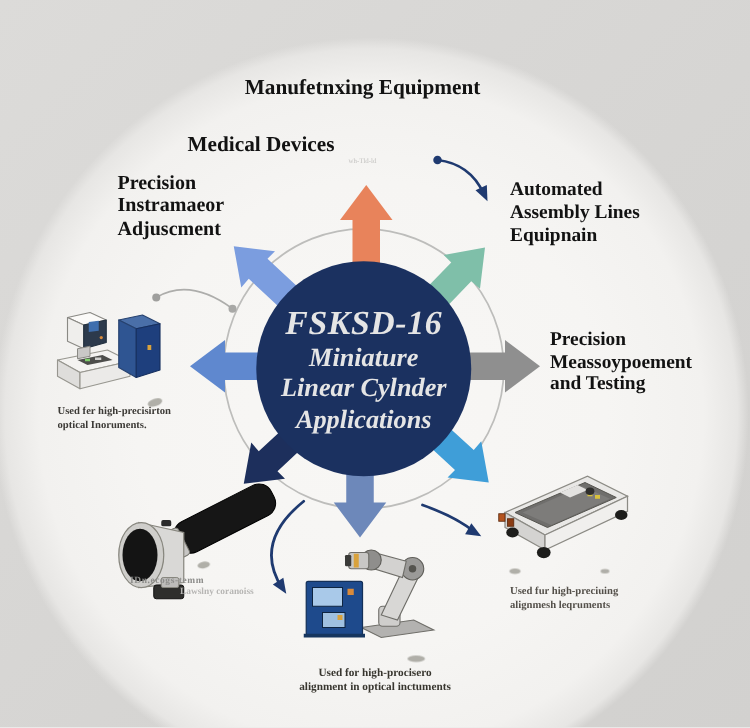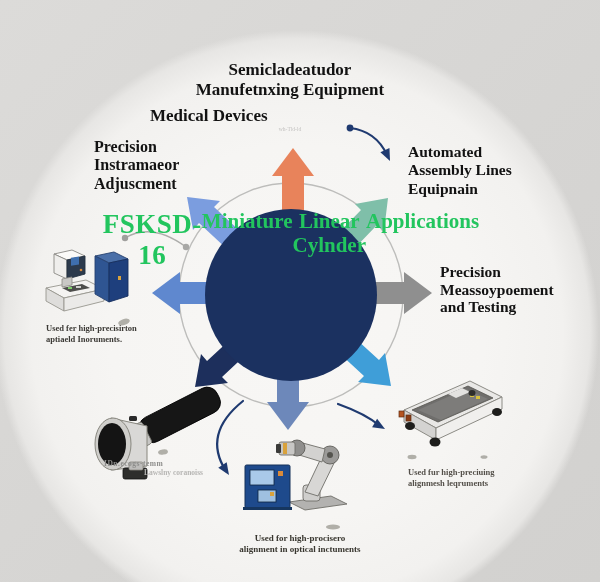--- a/index.html
+++ b/index.html
@@ -10,22 +10,22 @@
       linear-gradient(135deg,#dcdbd9 0%,#d6d5d3 55%,#d2d1cf 100%);}
   svg{position:absolute;left:0;top:0;}
   .lbl{position:absolute;color:#121212;line-height:1.16;}
   #lbl-top{left:150px;top:60px;width:280px;text-align:center;font-size:17px;font-weight:600;}
   #lbl-medical{left:150px;top:106px;width:280px;text-align:left;font-size:17px;font-weight:600;}
   #lbl-medical-sub{left:240px;top:126px;width:100px;text-align:center;font-size:5.5px;color:#c3c2c0;font-weight:400;}
   #lbl-assembly{left:408px;top:143px;width:140px;font-size:15.5px;font-weight:600;line-height:1.18;}
   #lbl-adjust{left:94px;top:138px;width:130px;font-size:16px;font-weight:600;line-height:1.15;}
   #lbl-measure{left:440px;top:263px;width:130px;font-size:15.5px;font-weight:600;line-height:1.14;}
   #center-circle{position:absolute;left:205px;top:209px;width:172px;height:172px;border-radius:50%;
-    background:#1b3160;color:#22c55e;display:flex;flex-direction:row;justify-content:center;
-    text-align:center;line-height:1.16;}
+    background:#1b3160;color:#e5e5e5;display:flex;flex-direction:column;justify-content:center;
+    text-align:center;line-height:1.16;font-style:italic;}
   #center-circle .l1{font-size:27px;font-weight:bold;letter-spacing:.5px;}
   #center-circle .l2{font-size:21px;font-weight:600;}
   .cap{position:absolute;font-weight:600;line-height:1.25;}
   #cap-optical{left:46px;top:323px;width:130px;font-size:8.5px;color:#3c3a36;}
   #cap-camera{left:104px;top:459px;width:130px;font-size:7.5px;}
   #cap-camera .c1{color:#8d8d8b;letter-spacing:.5px;}
   #cap-camera .c2{color:#b7b6b4;margin-left:40px;}
   #cap-robot{left:215px;top:533px;width:170px;font-size:9px;color:#38362f;text-align:center;}
   #cap-machine{left:408px;top:467px;width:120px;font-size:8.5px;color:#54504a;}
 </style>
@@ -154,21 +154,20 @@
   </svg>
 
   <div id="center-circle">
     <div class="l1">FSKSD-16</div>
     <div class="l2">Miniature</div>
     <div class="l2">Linear Cylnder</div>
     <div class="l2">Applications</div>
   </div>
 
   <div id="lbl-top" class="lbl">
-    <div>Semicladeatudor</div>
     <div>Manufetnxing Equipment</div>
   </div>
 
   <div id="lbl-medical" class="lbl">
     <div>Medical Devices</div>
   </div>
   <div id="lbl-medical-sub" class="lbl">
     <div>wh-Tld-ld</div>
   </div>
 
@@ -185,21 +184,21 @@
   </div>
 
   <div id="lbl-measure" class="lbl">
     <div>Precision</div>
     <div>Meassoypoement</div>
     <div>and Testing</div>
   </div>
 
   <div id="cap-optical" class="cap">
     <div>Used fer high-precisirton</div>
-    <div>aptiaeld Inoruments.</div>
+    <div>optical Inoruments.</div>
   </div>
 
   <div id="cap-camera" class="cap">
     <div class="c1">IDn.ecogs-temm</div>
     <div class="c2">Lawslny coranoiss</div>
   </div>
 
   <div id="cap-robot" class="cap">
     <div>Used for high-procisero</div>
     <div>alignment in optical inctuments</div>

